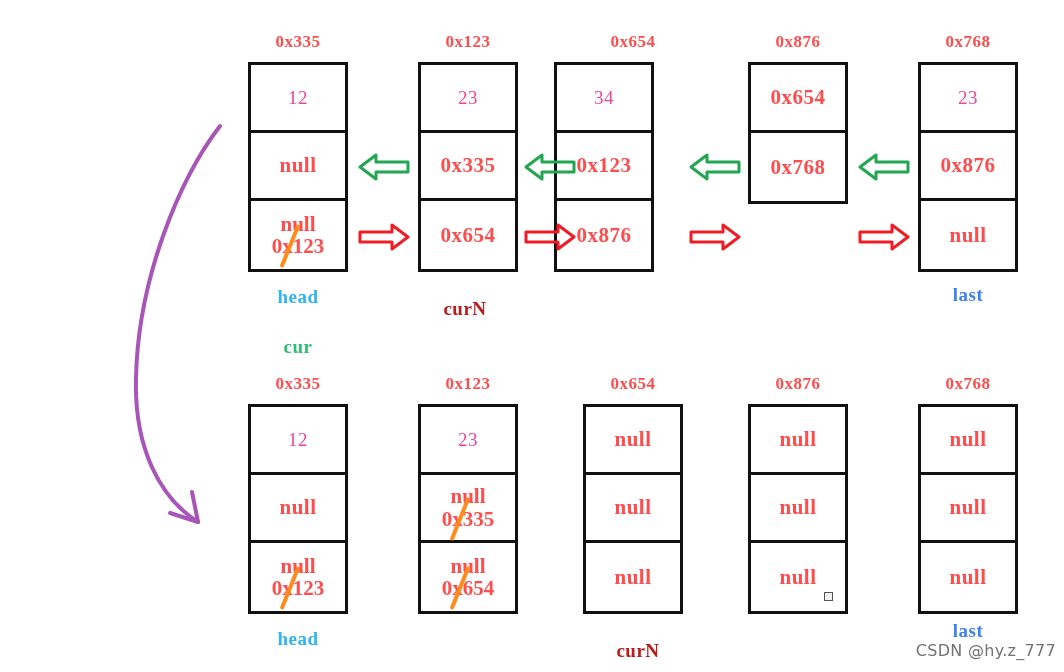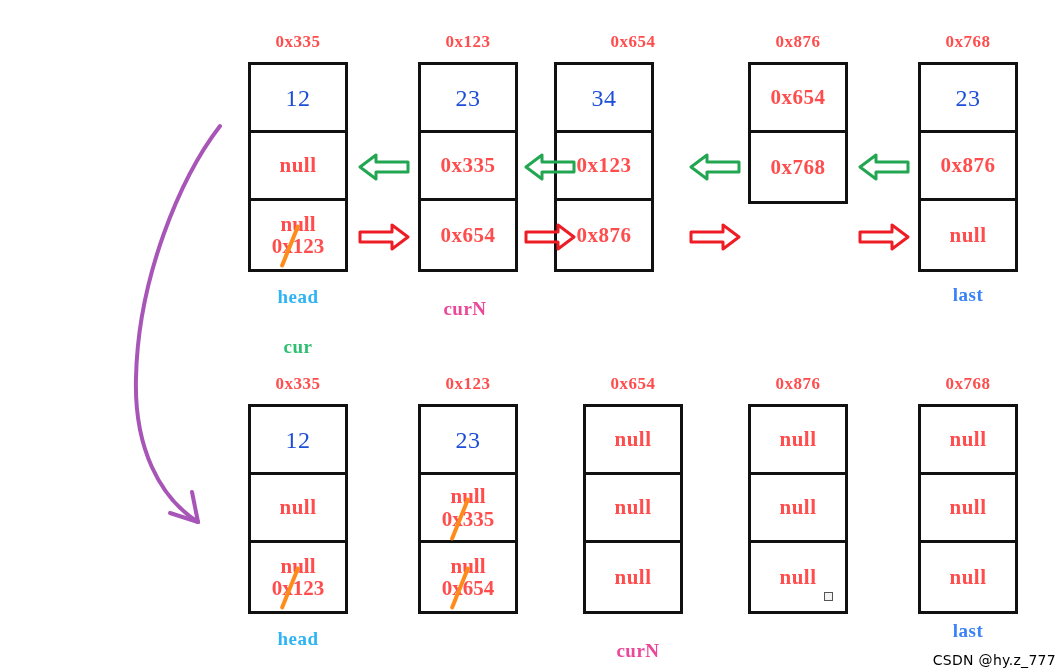--- a/index.html
+++ b/index.html
@@ -48,21 +48,21 @@
     justify-content: center;
   }
   .cell.last-cell { border-bottom: none; }
 
   .cell-text {
     font-size: 21px;
     font-weight: bold;
     line-height: 1;
     letter-spacing: 0.5px;
   }
-  .val-black { color: #1d4ed8; font-size: 24px; font-weight: normal; }
+  .val-black { color: #ec4899; font-size: 19px; font-weight: normal; }
   .ptr-red   { color: #ff4d4d; }
 
   
   .stacked {
     display: flex;
     flex-direction: column;
     align-items: center;
     justify-content: center;
     line-height: 1.05;
     position: relative;
@@ -97,21 +97,21 @@
   .plabel {
     position: absolute;
     width: 120px;
     text-align: center;
     font-size: 19px;
     font-weight: bold;
     letter-spacing: 0.5px;
   }
   .c-head { color: #2fb4f5; }
   .c-cur  { color: #2fbf71; }
-  .c-curn { color: #ec4899; }
+  .c-curn { color: #b91c1c; }
   .c-last { color: #3b82f6; }
 
   
   .arrow { position: absolute; }
 
   
   .curve { position: absolute; left: 120px; top: 118px; }
 
   
   .cursor {
@@ -119,24 +119,24 @@
     width: 7px;
     height: 7px;
     border: 1px solid #555555;
     background: #f2f2f2;
   }
 
   
   .watermark {
     position: absolute;
     right: 8px;
-    bottom: 4px;
-    color: #000000;
+    bottom: 12px;
+    color: #737373;
     font-family: "DejaVu Sans", sans-serif;
-    font-size: 14px;
+    font-size: 16px;
     letter-spacing: 0.3px;
   }
 </style>
 </head>
 <body>
 
 <div id="canvas">
 
 
   <svg class="curve" width="120" height="430">

